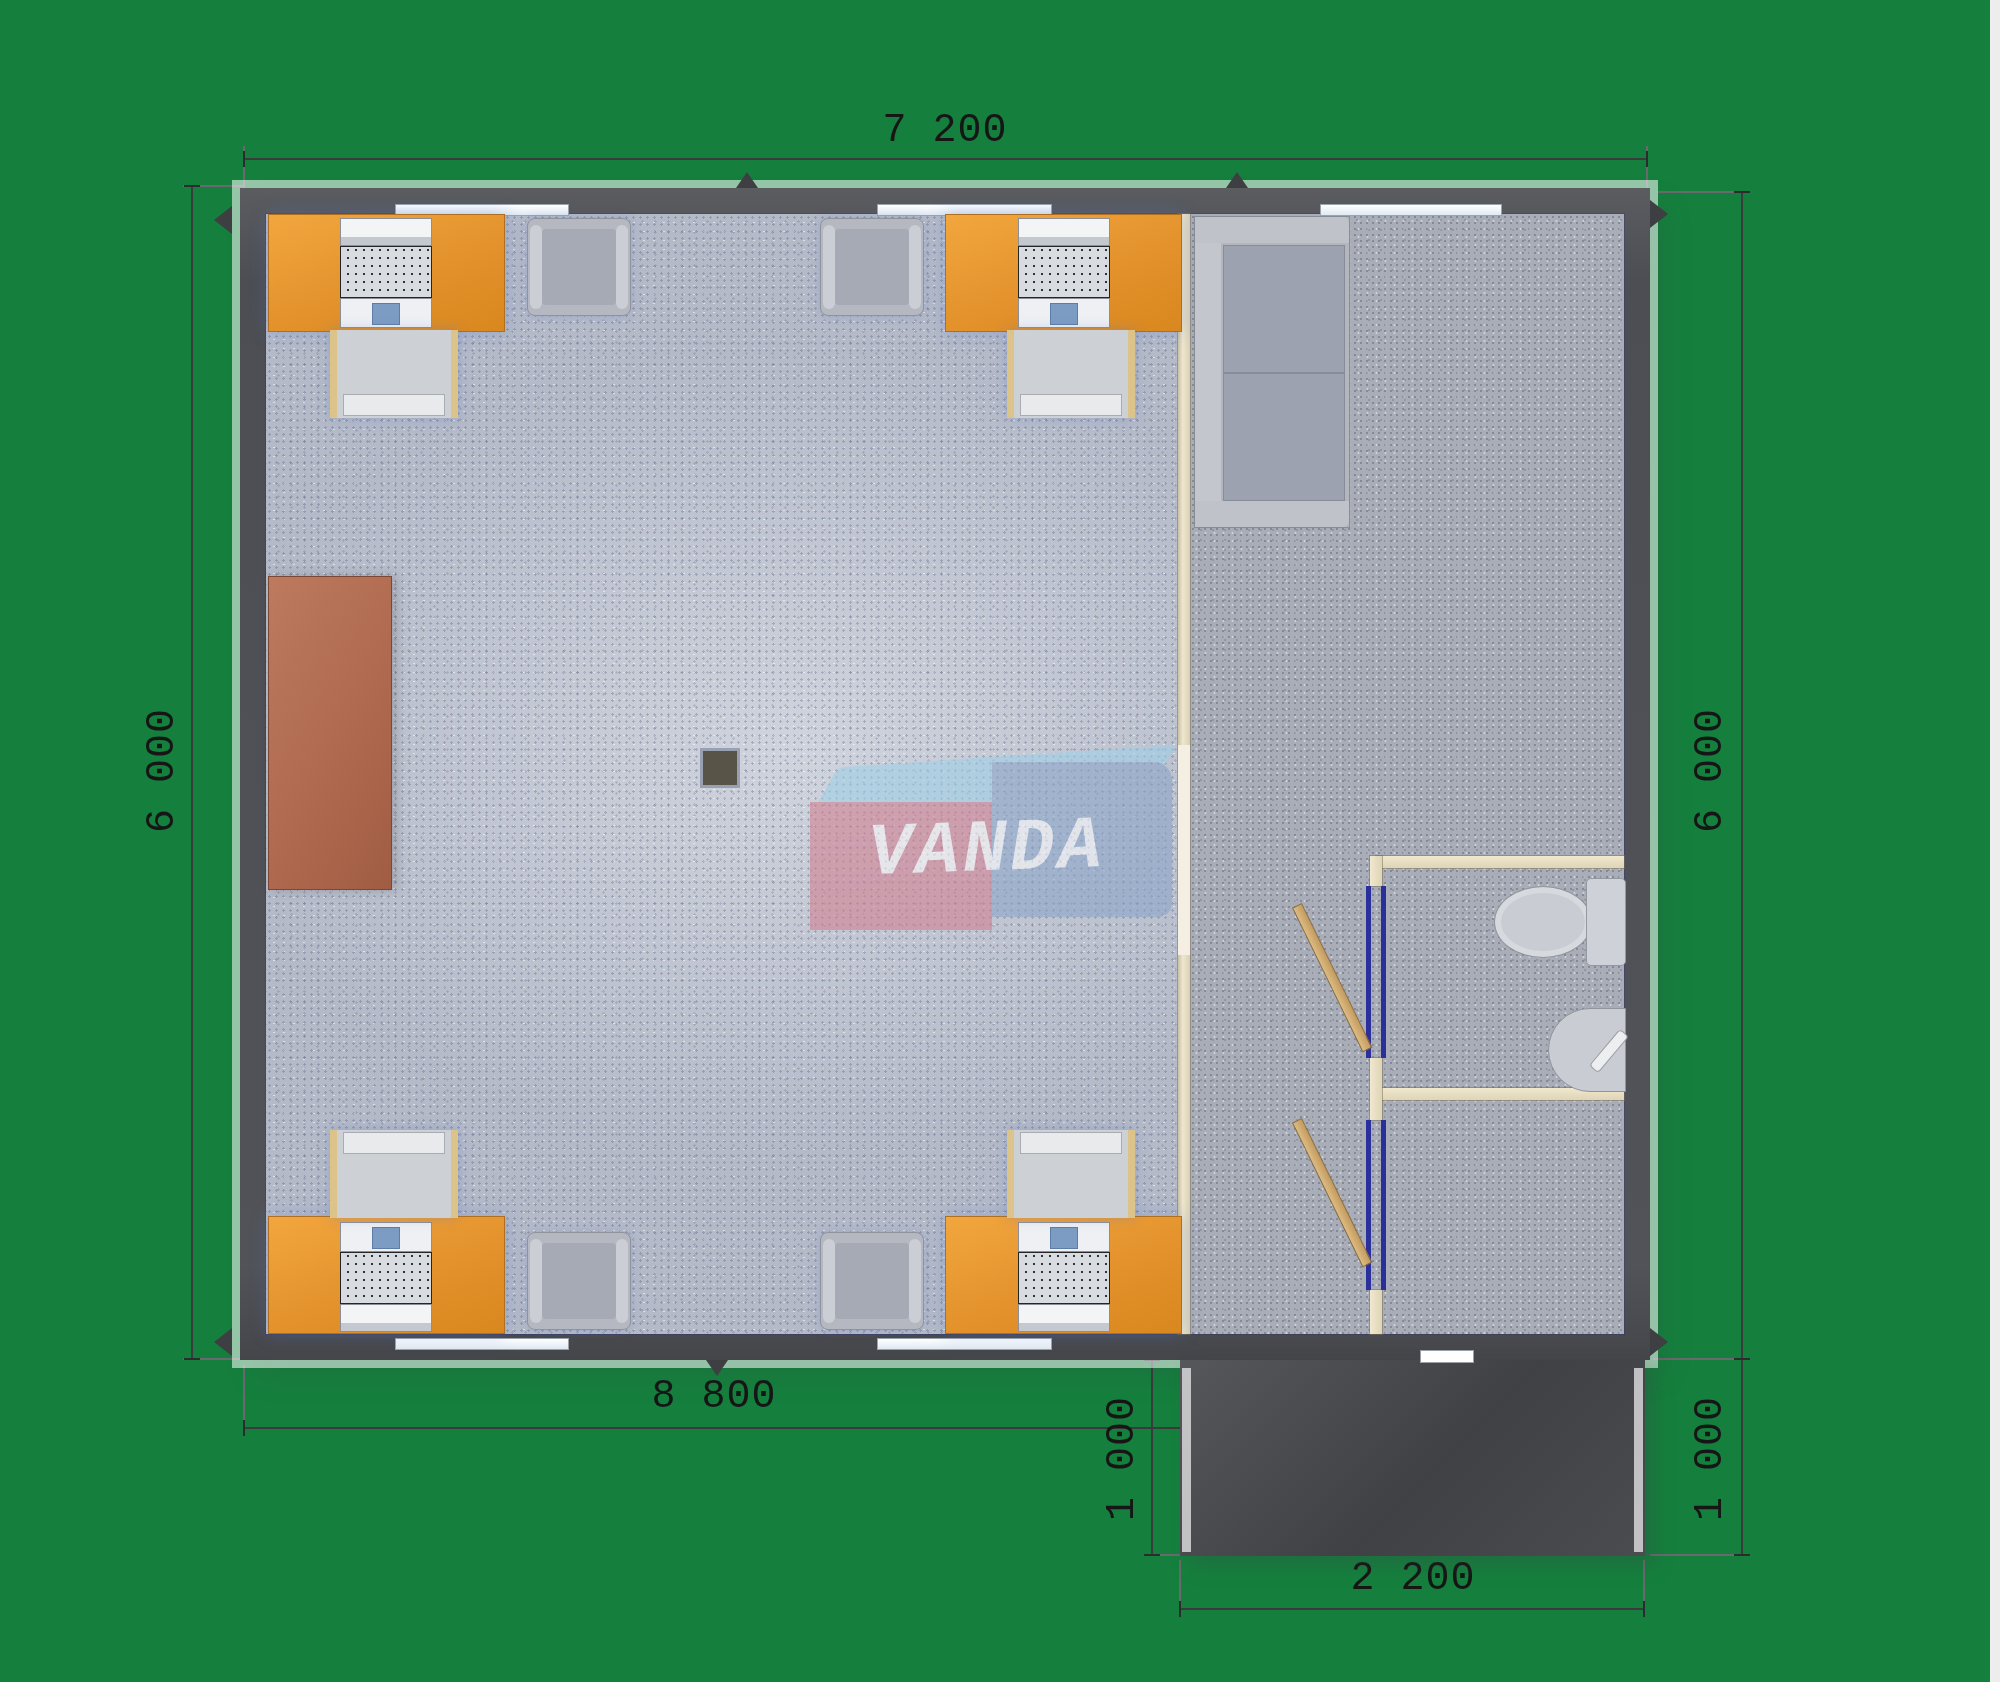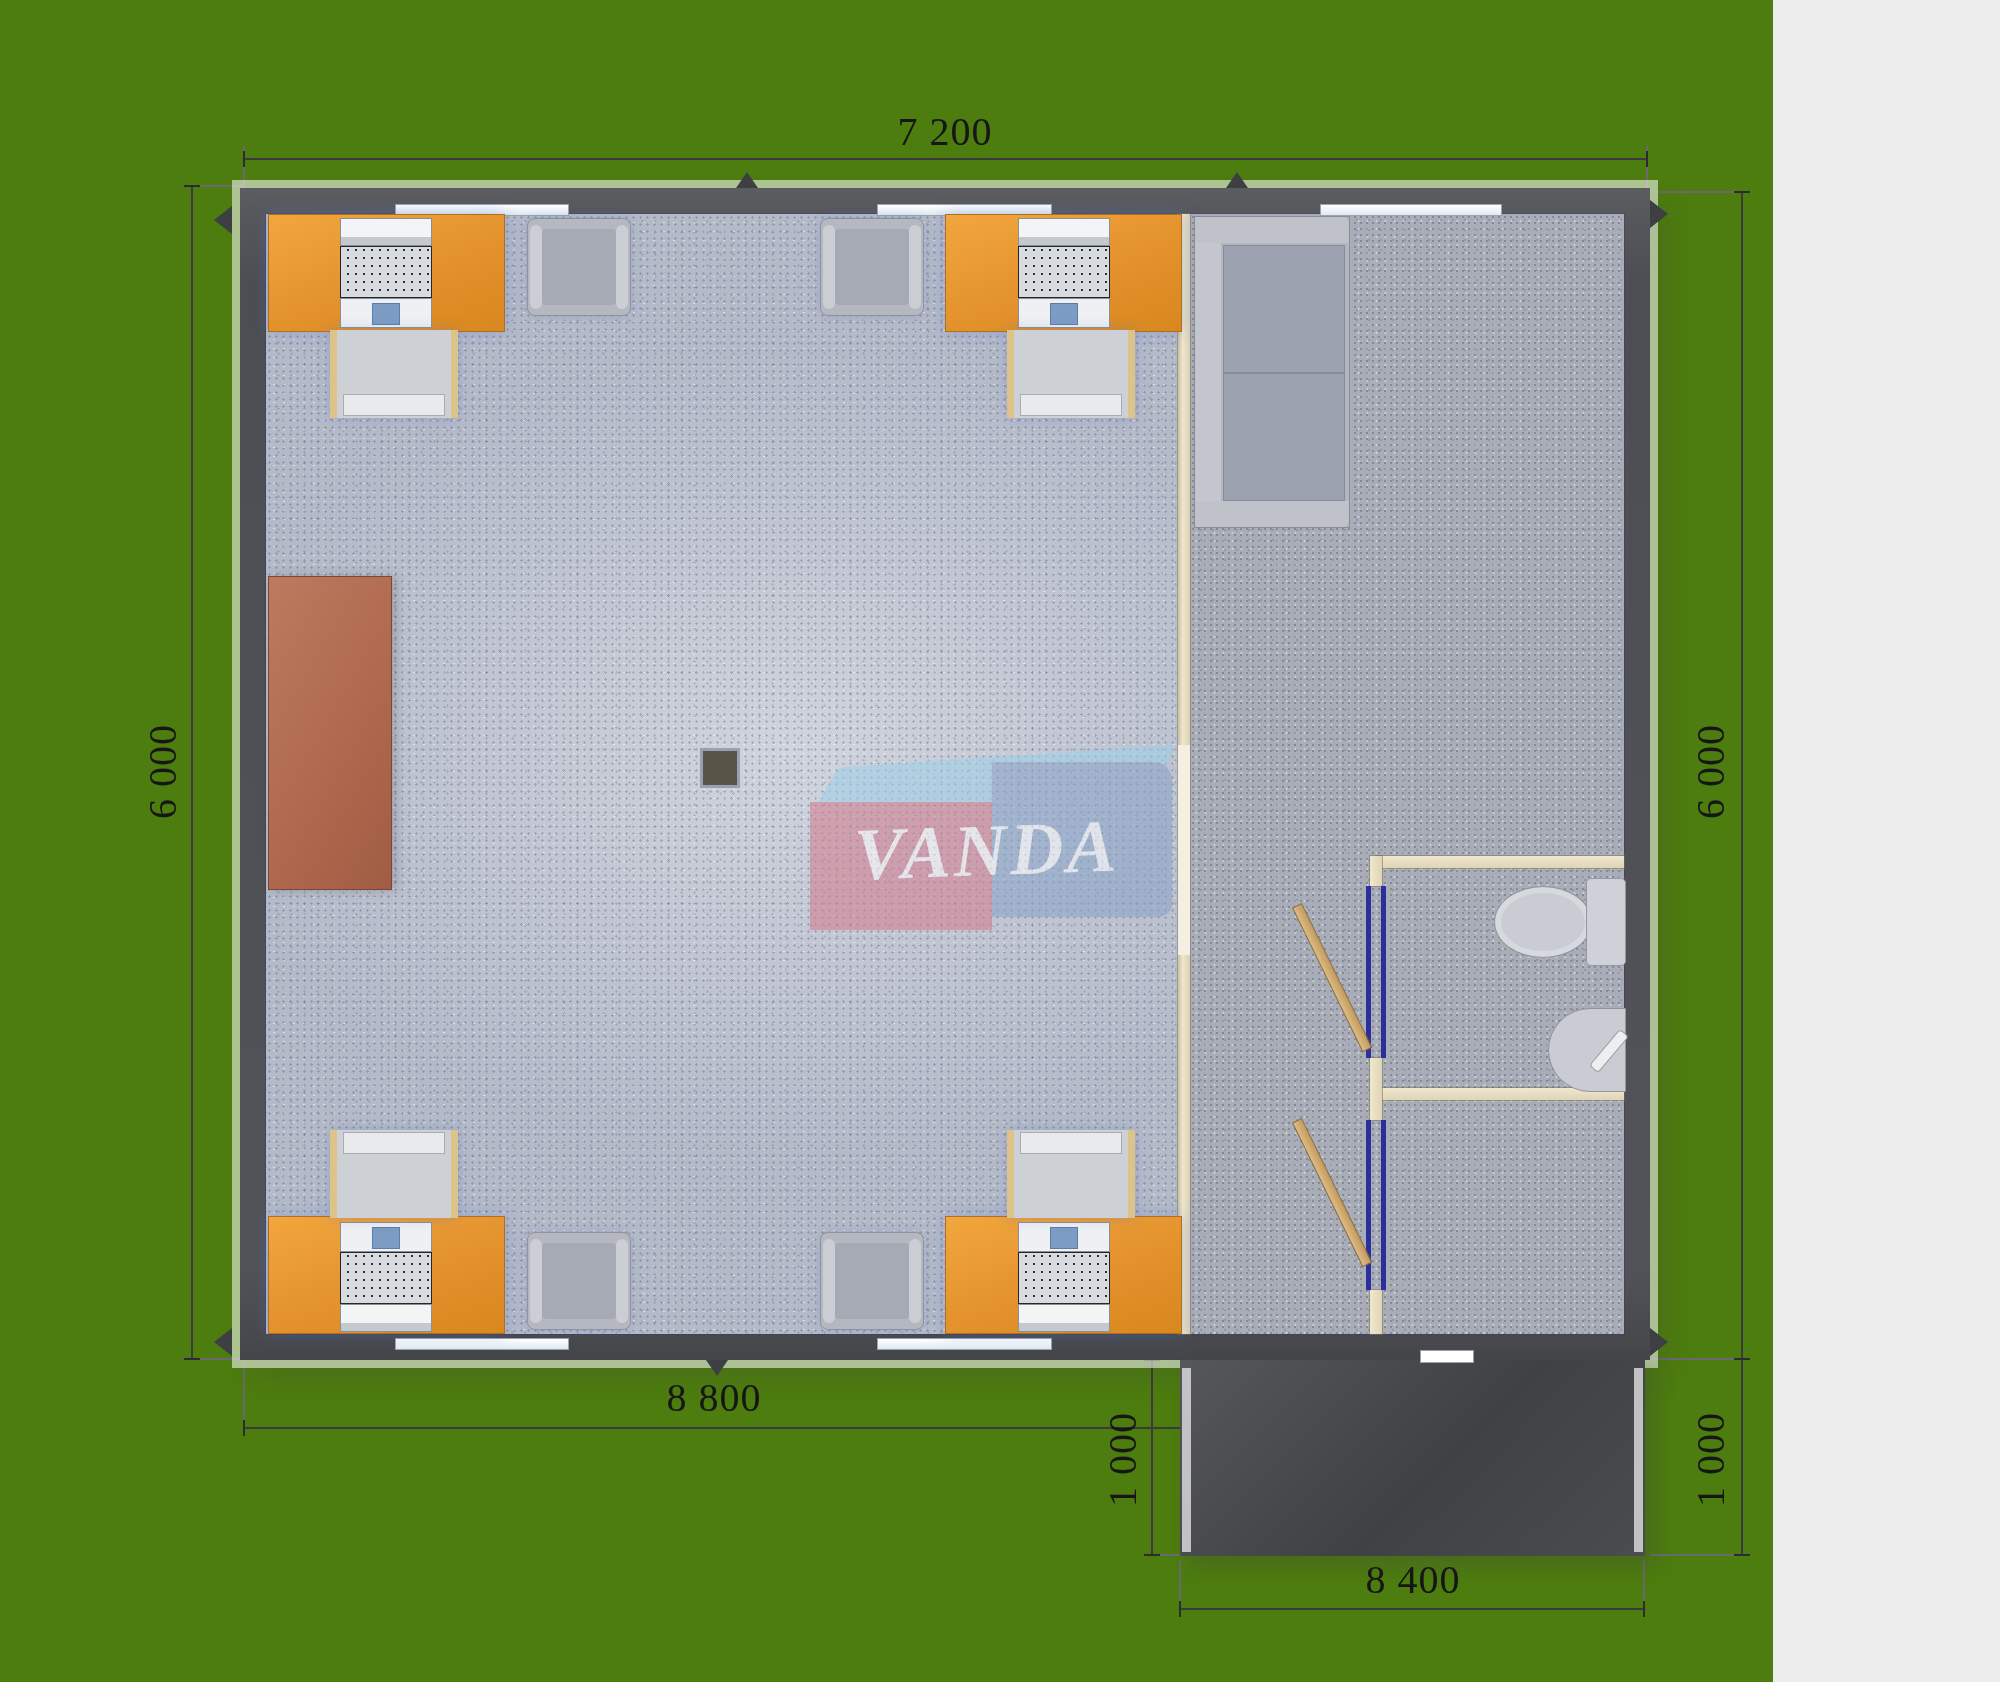--- a/index.html
+++ b/index.html
@@ -1,17 +1,17 @@
 <!DOCTYPE html>
 <html><head>
 <meta charset="utf-8">
 <style>
   html,body{margin:0;padding:0;background:#ededee;}
-  #canvas{position:relative;width:1773px;height:1682px;background:#4d7c0f;overflow:hidden;
-          font-family:Liberation Serif, serif;}
+  #canvas{position:relative;width:1990px;height:1682px;background:#15803d;overflow:hidden;
+          font-family:Liberation Mono, monospace;}
   .abs{position:absolute;}
 
   
   .dim-line{position:absolute;background:#3b3b3d;}
   .ext-line{position:absolute;background:#6a6a6e;}
   .dim-tick{position:absolute;background:#2c2c2e;}
   .dim-label{position:absolute;color:#161616;font-size:40px;letter-spacing:1px;
              text-align:center;white-space:nowrap;transform-origin:center;}
   .dim-label.vert{transform:rotate(-90deg);}
 
@@ -163,21 +163,21 @@
   <div class="dim-line" style="left:1180px;top:1608px;width:465px;height:2px;"></div>
   <div class="dim-tick" style="left:1179px;top:1601px;width:2px;height:16px;"></div>
   <div class="dim-tick" style="left:1643px;top:1601px;width:2px;height:16px;"></div>
 
   <div class="dim-label" style="left:845px;top:108px;width:200px;">7 200</div>
   <div class="dim-label vert" style="left:62px;top:748px;width:200px;">6 000</div>
   <div class="dim-label vert" style="left:1610px;top:748px;width:200px;">6 000</div>
   <div class="dim-label" style="left:614px;top:1374px;width:200px;">8 800</div>
   <div class="dim-label vert" style="left:1022px;top:1436px;width:200px;">1 000</div>
   <div class="dim-label vert" style="left:1610px;top:1436px;width:200px;">1 000</div>
-  <div class="dim-label" style="left:1313px;top:1556px;width:200px;">8 400</div>
+  <div class="dim-label" style="left:1313px;top:1556px;width:200px;">2 200</div>
 
   <div id="building"></div>
 
   <div id="floor-office" class="floor"></div>
   <div id="floor-right" class="floor"></div>
   <div id="partition" class="abs"></div>
   <div id="partition-opening" class="abs"></div>
 
   <div class="window" style="left:395px;top:204px;width:172px;"></div>
   <div class="window" style="left:877px;top:204px;width:173px;"></div>

